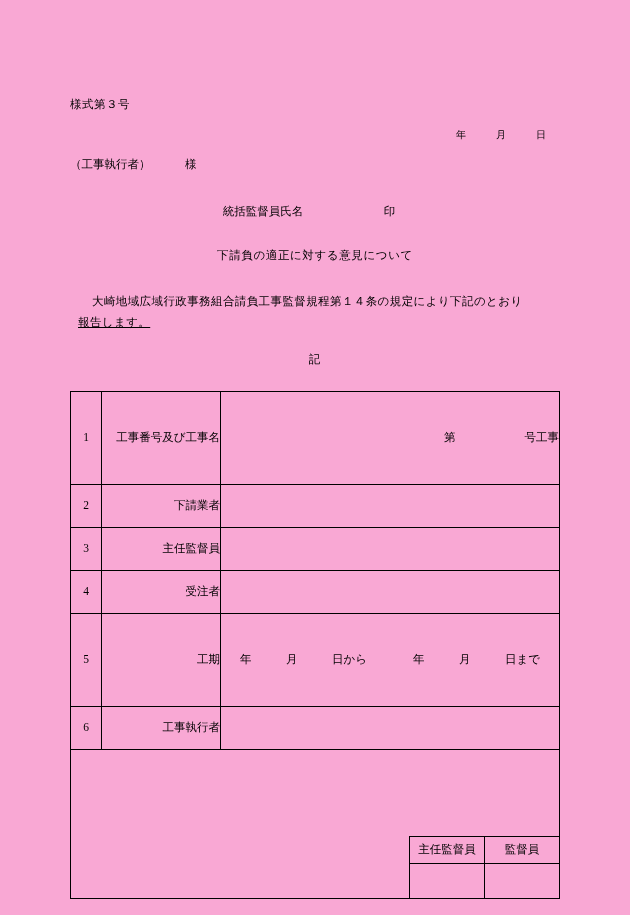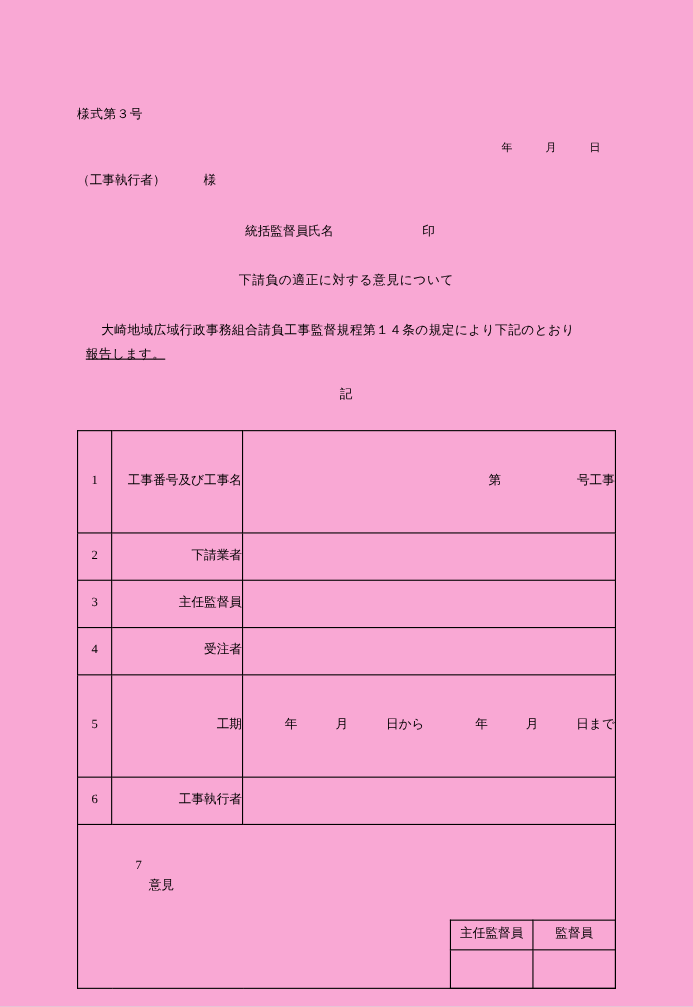--- a/index.html
+++ b/index.html
@@ -105,21 +105,21 @@
     padding-left: 10px;
     padding-right: 10px;
     height: 42px;
     white-space: pre;
   }
   .koji-row-inner {
     display: flex;
     justify-content: flex-end;
   }
   .period-inner {
-    text-align: right;
+    text-align: center;
     white-space: pre;
   }
   .sign-table {
     border-collapse: collapse;
     table-layout: fixed;
   }
   .sign-table td {
     border: 1px solid #000000;
     font-size: 11.5px;
     text-align: center;
@@ -210,24 +210,20 @@
         </td>
       </tr>
       <tr>
         <td class="num-cell">6</td>
         <td class="label-cell">工事執行者</td>
         <td class="value-cell"></td>
       </tr>
       <tr class="opinion-outer">
         <td colspan="3">
           <div class="opinion-inner">
-            <div class="opinion-label">
-              <span>7</span>
-              <span style="display:inline-block;width:12px"></span><span>意見</span>
-            </div>
             <div class="sign-pos">
               <table class="sign-table">
                 <tbody>
                       <tr>
                   <td class="head">主任監督員</td>
                   <td class="head">監督員</td>
                 </tr>
                 <tr>
                   <td class="blank"></td>
                   <td class="blank"></td>

